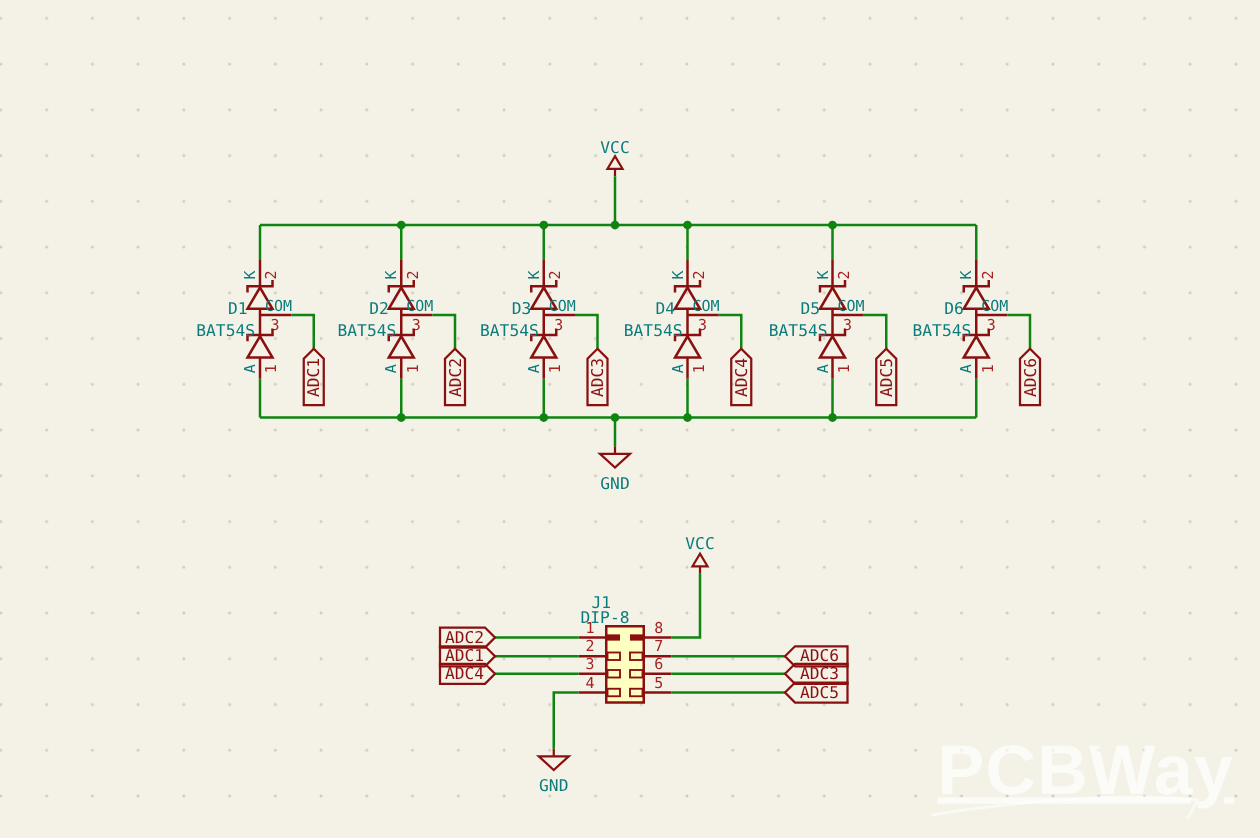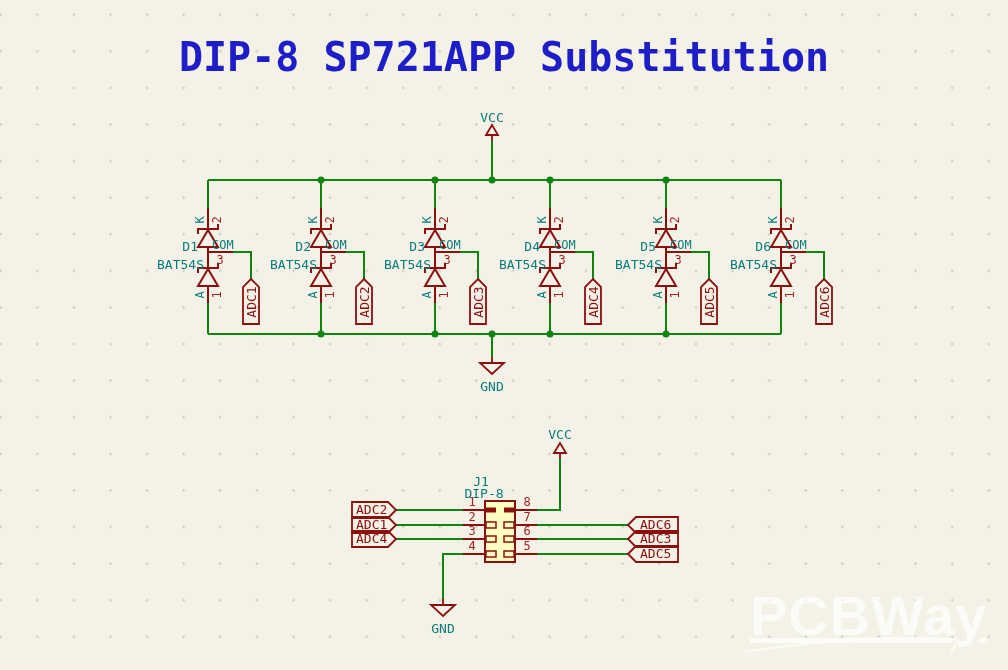--- a/index.html
+++ b/index.html
@@ -28,21 +28,20 @@
   #schematic{position:absolute;left:0;top:0;}
 </style>
 </head>
 <body>
 
 <div class="canvas" style="background-color: rgb(244, 242, 231);">
   <div class="watermark">PCBWay</div>
   <svg class="swoosh" width="1008" height="670">
     <path d="M745,652 C820,640 900,634 958,640 L950,655" fill="none" stroke="rgba(255,255,255,0.55)" stroke-width="2.5"></path>
   </svg>
-  <div class="title" style="color: rgb(30, 30, 200);">DIP-8 SP721APP Substitution</div>
   <svg id="schematic" width="1008" height="670">
       <g>
         <line x1="208" y1="180" x2="781" y2="180" stroke="#0F8410" stroke-width="2"></line>
         <line x1="208" y1="334" x2="781" y2="334" stroke="#0F8410" stroke-width="2"></line>
         <g>
           <line x1="208" y1="180" x2="208" y2="208" stroke="#0F8410" stroke-width="2"></line>
           <line x1="208" y1="208" x2="208" y2="229" stroke="#8A1010" stroke-width="2"></line>
           <text transform="translate(204 220) rotate(-90)" fill="#0B7C7C" font-size="12" text-anchor="middle">K</text>
           <text transform="translate(221 220) rotate(-90)" fill="#A42222" font-size="12" text-anchor="middle">2</text>
           <path d="M198,234 L198,229 L218,229 L218,224" fill="none" stroke="#8A1010" stroke-width="2"></path>

